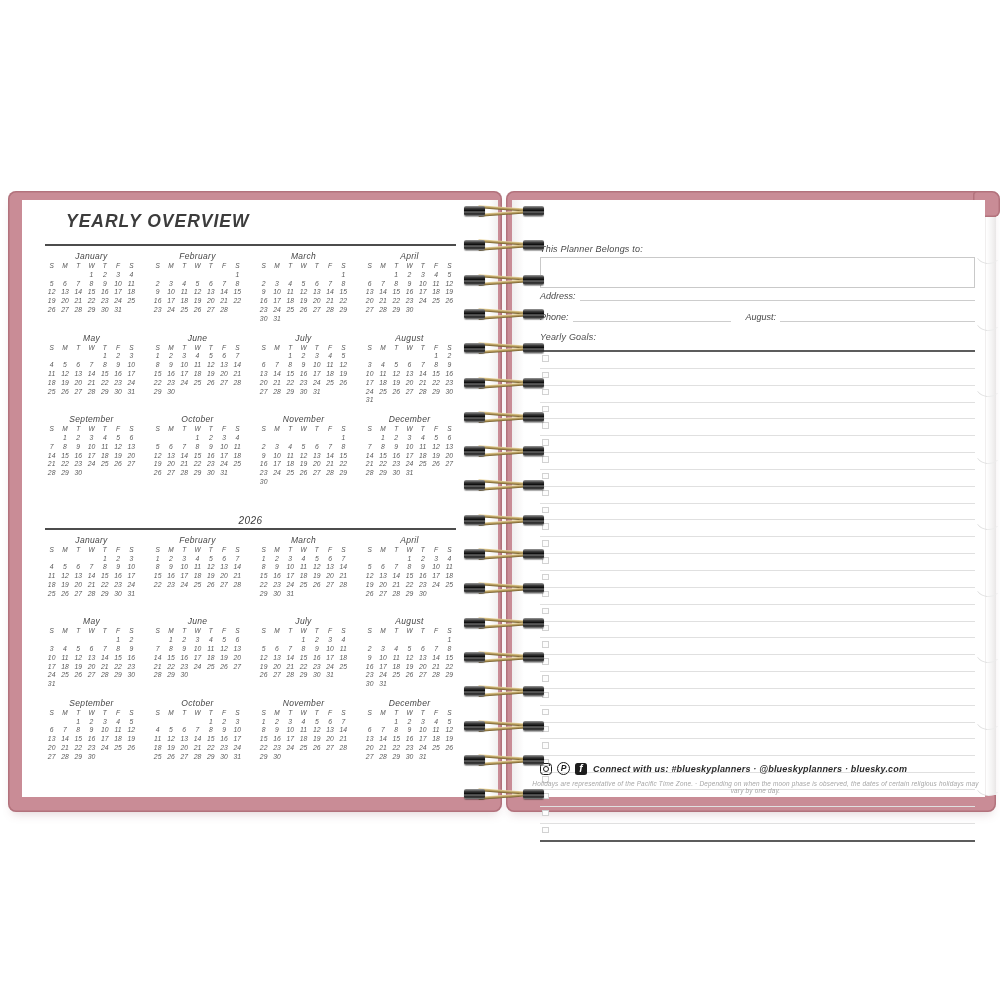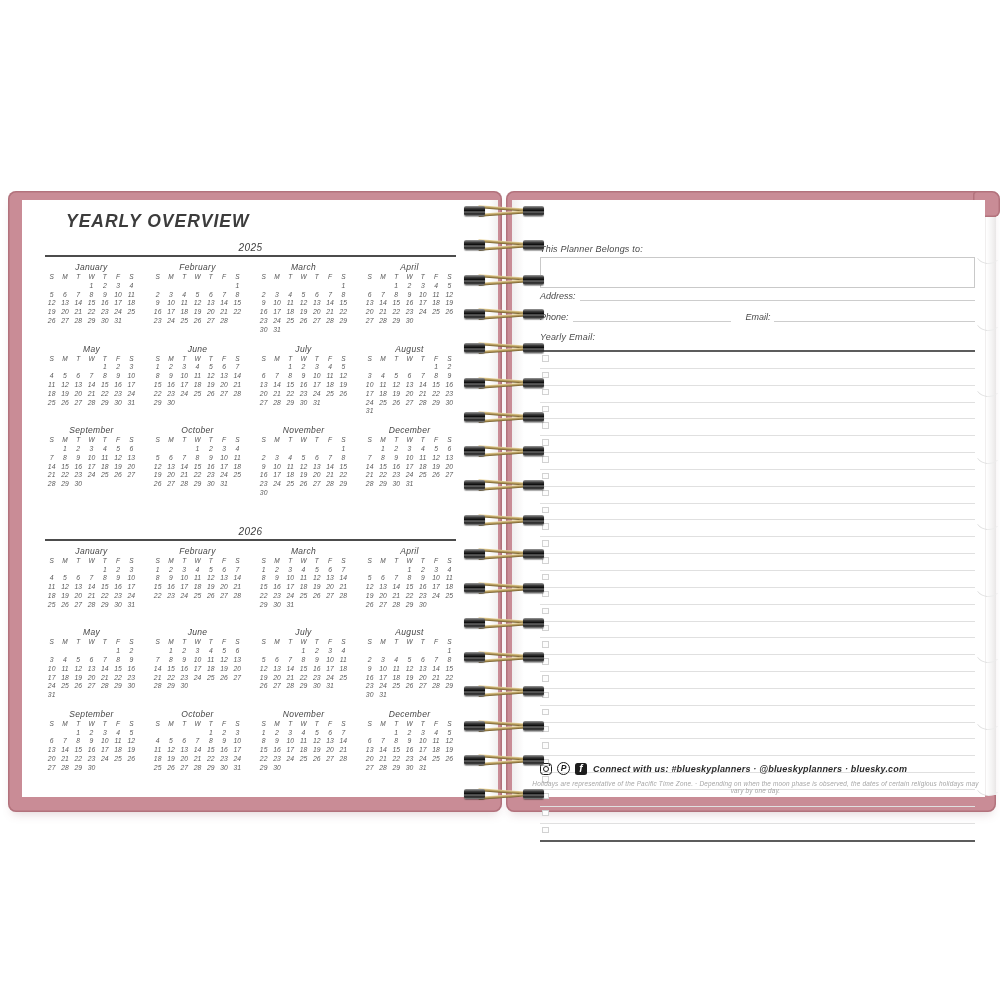--- a/index.html
+++ b/index.html
@@ -102,21 +102,20 @@
 <div class="scene">
 
   <div class="cover cover-left"></div>
   <div class="cover cover-right"></div>
   <div class="tab-corner"></div>
 
   <div class="page page-left">
     <div class="lp-title">YEARLY OVERVIEW</div>
     <div class="year-sections">
         <div class="year-section">
-          <div class="year-label">2025</div>
           <div class="year-rule"></div>
           <div class="months-grid">
             <div class="month">
               <div class="month-name">January</div>
               <div class="month-grid">
                 <div class="cell dow">S</div>
                 <div class="cell dow">M</div>
                 <div class="cell dow">T</div>
                 <div class="cell dow">W</div>
                 <div class="cell dow">T</div>
@@ -1218,26 +1217,26 @@
       <span class="field-label">Address:</span>
       <span class="fill-line"></span>
     </div>
 
     <div class="field-row pe-row">
       <div class="pe-half first">
         <span class="field-label">Phone:</span>
         <span class="fill-line"></span>
       </div>
       <div class="pe-half">
-        <span class="field-label">Email:</span>
+        <span class="field-label">August:</span>
         <span class="fill-line"></span>
       </div>
     </div>
 
-    <div class="rp-label goals-label">Yearly Email:</div>
+    <div class="rp-label goals-label">Yearly Goals:</div>
     <div class="goals-block">
         <div class="goal-row">
           <div class="goal-checkbox"></div>
         </div>
         <div class="goal-row">
           <div class="goal-checkbox"></div>
         </div>
         <div class="goal-row">
           <div class="goal-checkbox"></div>
         </div>

